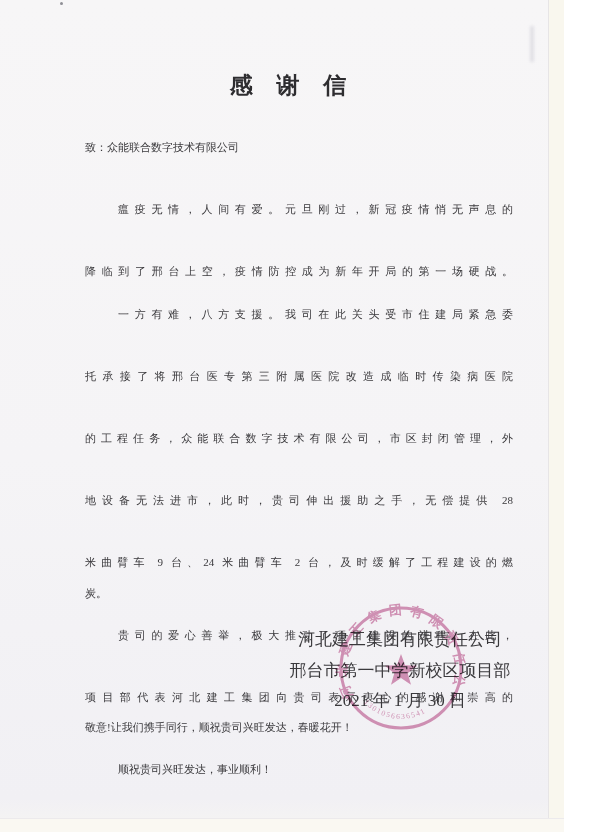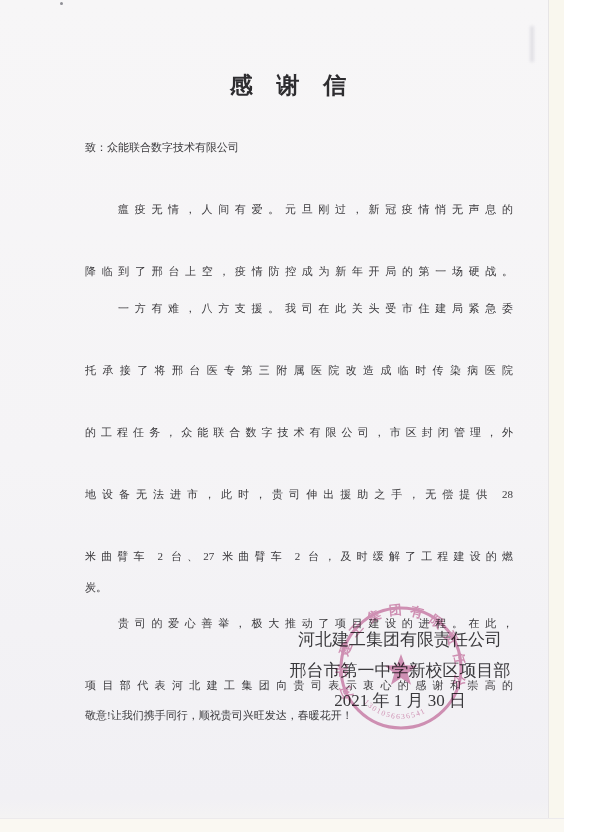--- a/index.html
+++ b/index.html
@@ -27,21 +27,21 @@
     text-align:center;font-size:23px;font-weight:bold;
     letter-spacing:9px;color:#2e2d30;
   }
   .body{
     position:absolute;left:85px;top:132px;width:428px;
     font-size:11px;line-height:30.2px;
   }
   .line{display:block;}
   .jst{text-align:justify;text-align-last:justify;margin-top:32px;}
   .ind{text-indent:33px;}
-  .pgap{margin-top:6px;}
+  .pgap{margin-top:12px;}
   .recipient{margin-bottom:6px;}
 
   .signature{
     position:absolute;left:278px;top:625px;width:244px;
     text-align:center;font-size:17px;line-height:30.5px;
     color:#3a393c;
   }
   .seal{
     position:absolute;left:333px;top:600px;
     opacity:.62;mix-blend-mode:multiply;
@@ -62,25 +62,26 @@
   <div class="title">感 谢 信</div>
 
   <div class="body">
     <span class="line recipient">致：众能联合数字技术有限公司</span>
     <span class="line jst ind">瘟疫无情，人间有爱。元旦刚过，新冠疫情悄无声息的</span>
     <span class="line jst">降临到了邢台上空，疫情防控成为新年开局的第一场硬战。</span>
     <span class="line jst ind pgap">一方有难，八方支援。我司在此关头受市住建局紧急委</span>
     <span class="line jst">托承接了将邢台医专第三附属医院改造成临时传染病医院</span>
     <span class="line jst">的工程任务，众能联合数字技术有限公司，市区封闭管理，外</span>
     <span class="line jst">地设备无法进市，此时，贵司伸出援助之手，无偿提供 28</span>
-    <span class="line jst">米曲臂车 2 台、27 米曲臂车 2 台，及时缓解了工程建设的燃</span>
+    <span class="line jst">米曲臂车 9 台、24 米曲臂车 2 台，及时缓解了工程建设的燃</span>
     <span class="line">炭。</span>
     <span class="line jst ind pgap">贵司的爱心善举，极大推动了项目建设的进程。在此，</span>
     <span class="line jst">项目部代表河北建工集团向贵司表示衷心的感谢和崇高的</span>
     <span class="line">敬意!让我们携手同行，顺祝贵司兴旺发达，春暖花开！</span>
+    <span class="line ind pgap">顺祝贵司兴旺发达，事业顺利！</span>
   </div>
 
   <div class="signature">
     <span class="line">河北建工集团有限责任公司</span>
     <span class="line">邢台市第一中学新校区项目部</span>
     <span class="line">2021 年 1 月 30 日</span>
   </div>
 
   <svg class="seal" width="136" height="136" viewBox="-68 -68 136 136">
     <defs>

